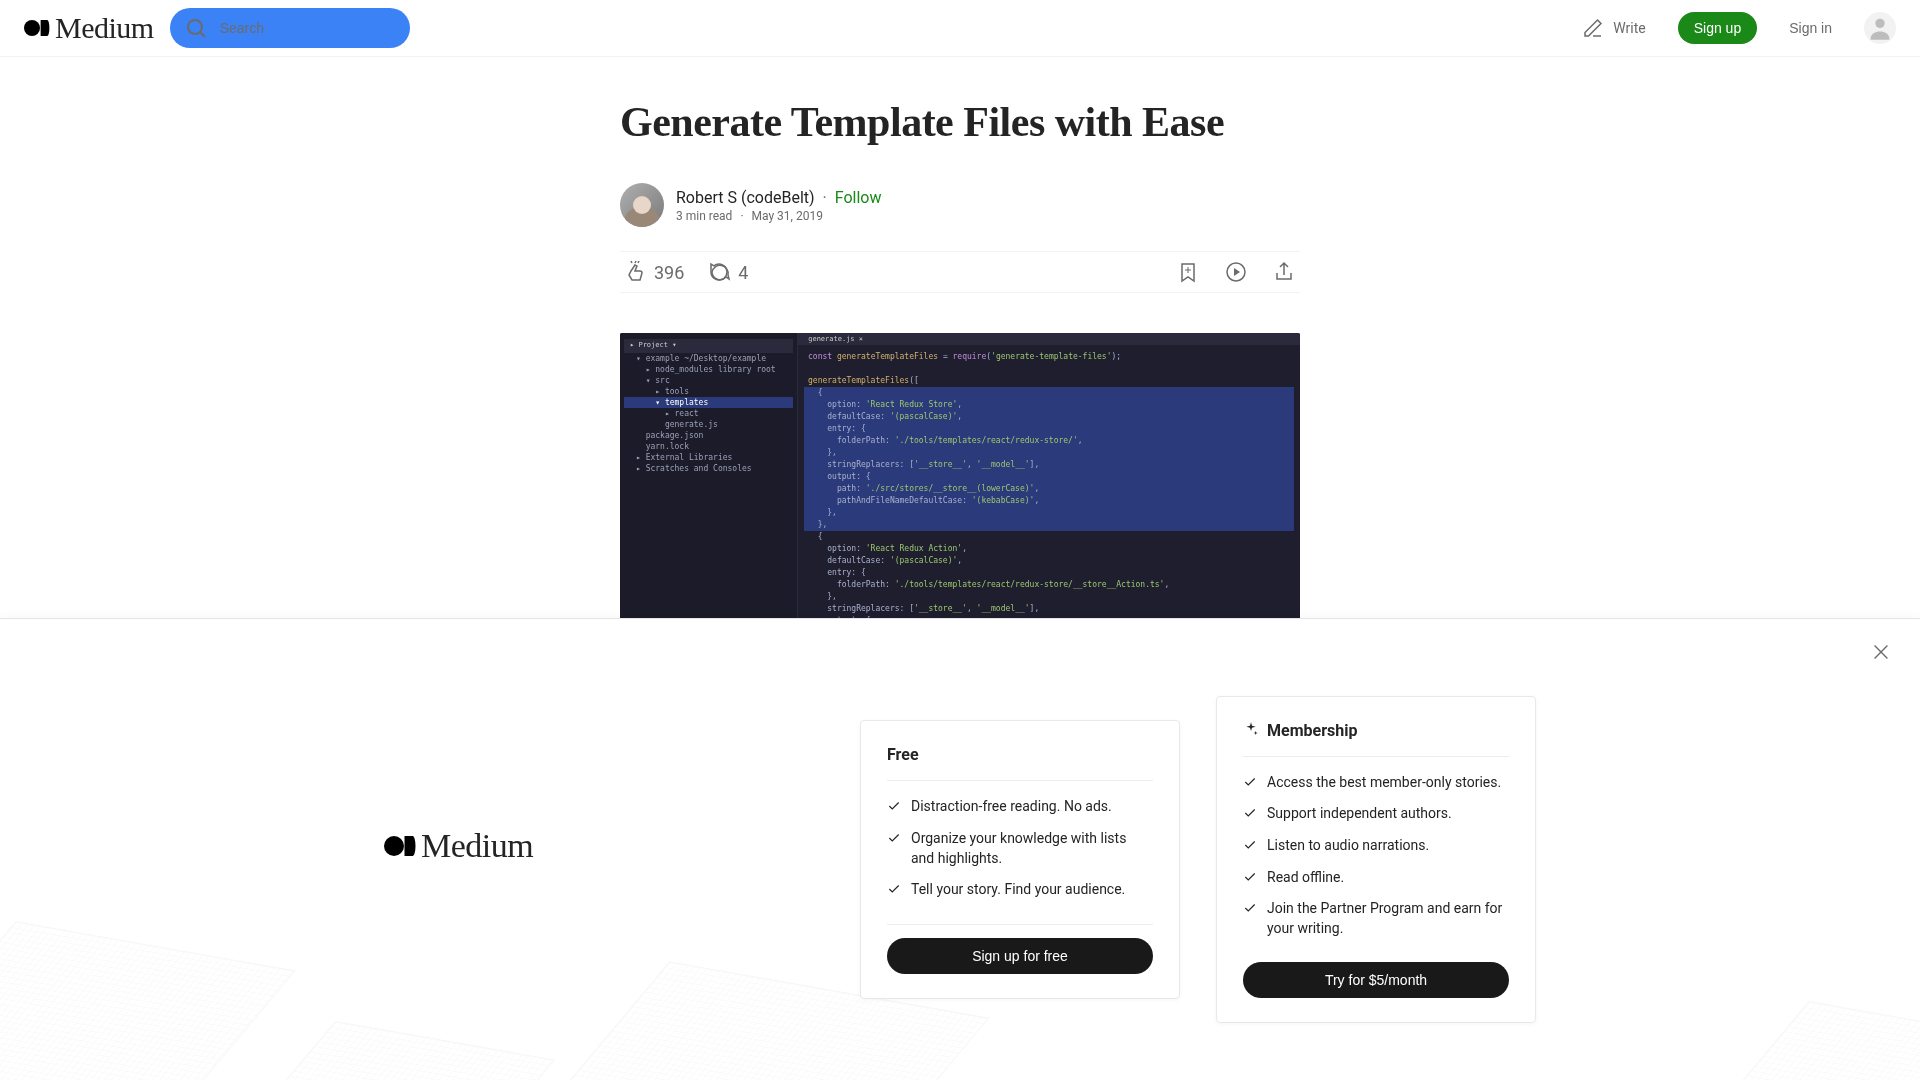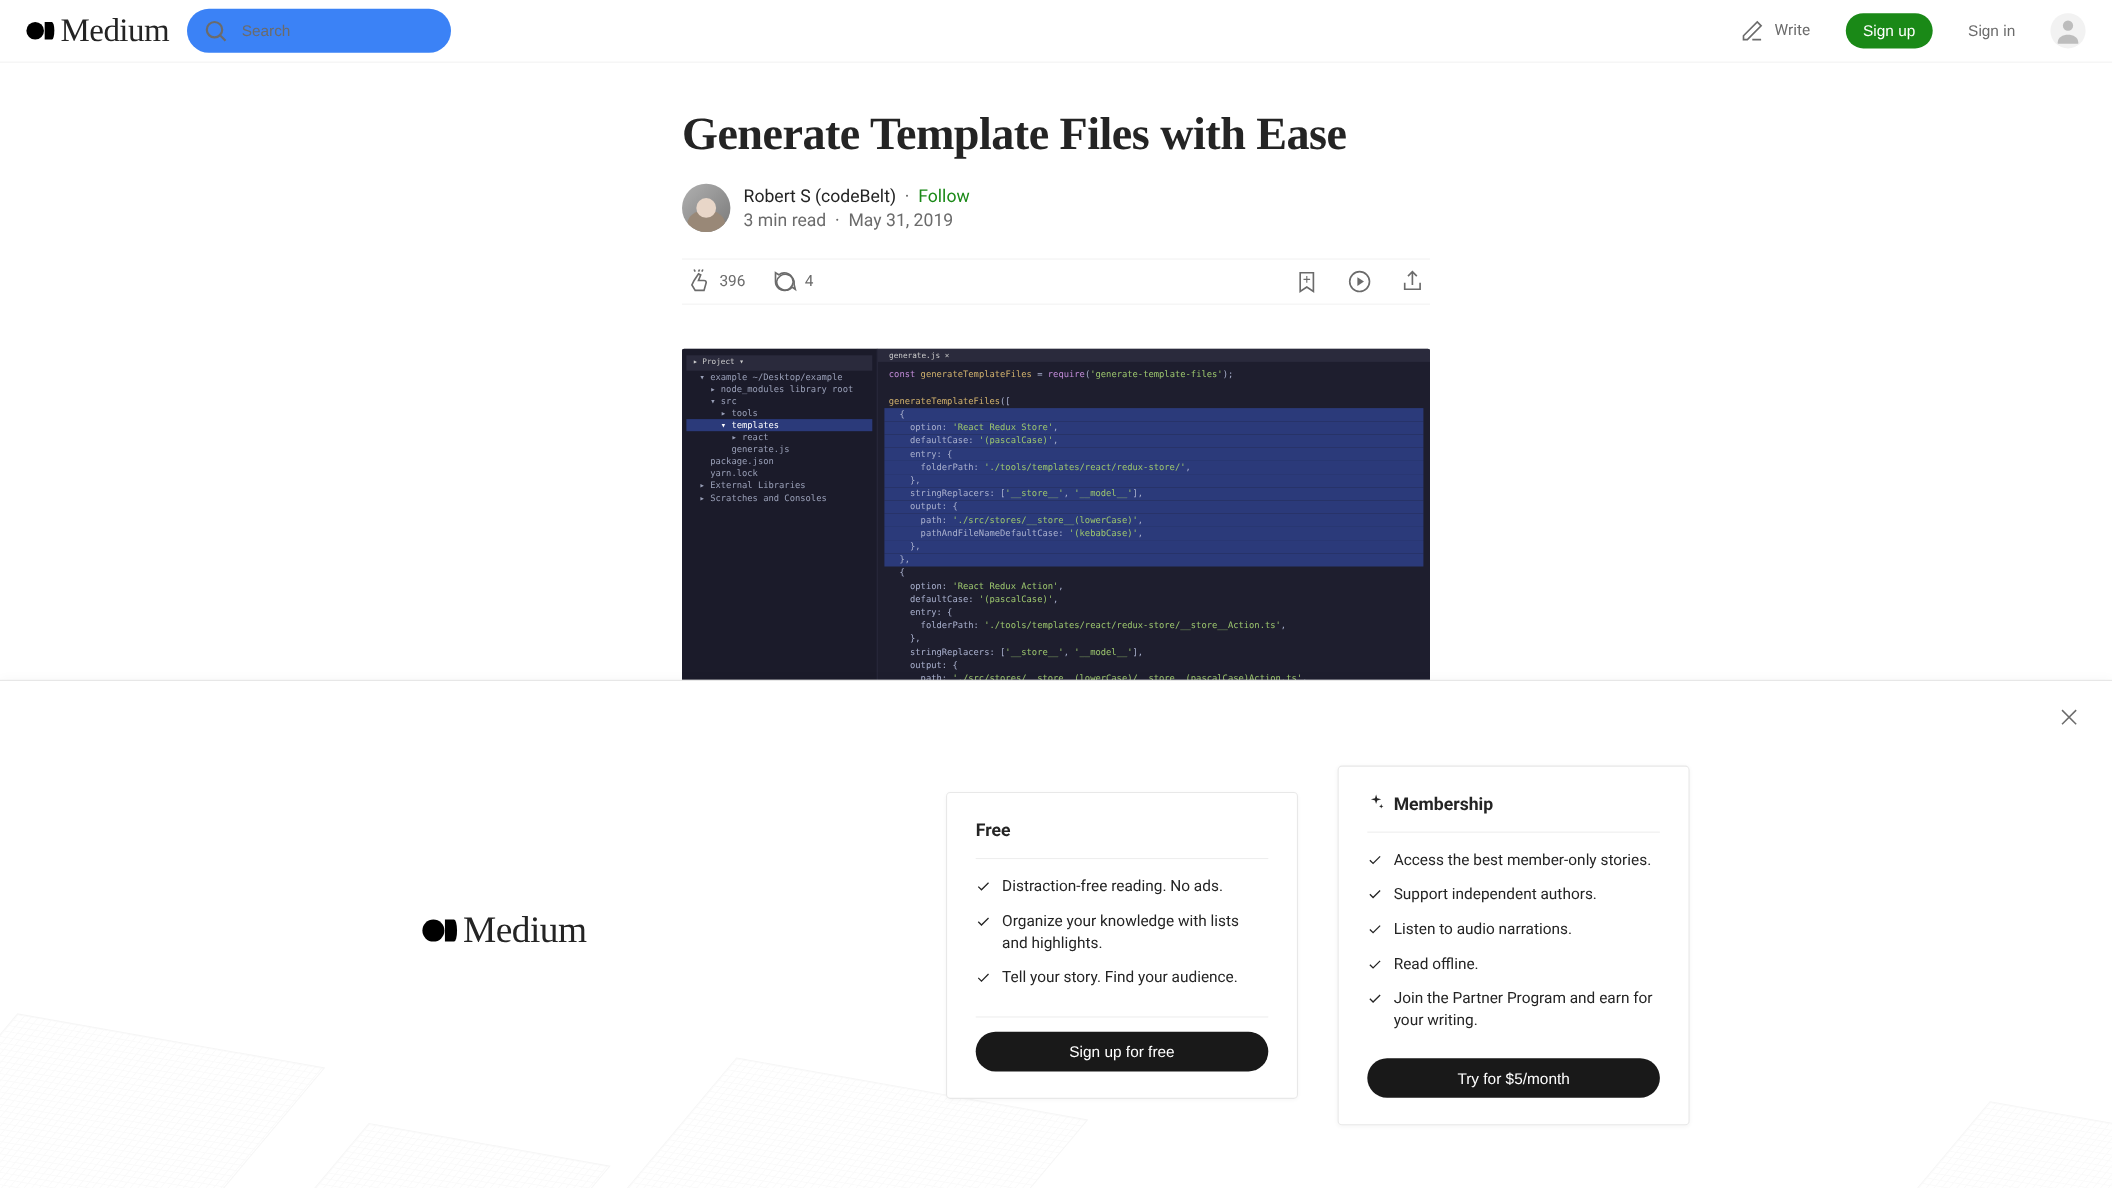--- a/index.html
+++ b/index.html
@@ -132,21 +132,21 @@
     max-width: 680px;
     margin: 0 auto;
     padding-top: 40px;
   }
   .article-title {
     font-family: Georgia, 'Times New Roman', serif;
     font-size: 42px;
     font-weight: 700;
     letter-spacing: -0.5px;
     line-height: 1.2;
-    margin-bottom: 20px;
+    margin-bottom: 36px;
   }
   .author-row {
     display: flex;
     align-items: center;
     gap: 12px;
     margin-bottom: 24px;
   }
   .author-avatar {
     width: 44px;
     height: 44px;
@@ -182,21 +182,21 @@
     gap: 8px;
     font-size: 16px;
   }
   .author-name { color: #242424; }
   .dot-sep { color: #6b6b6b; }
   .follow-link { color: #1a8917; cursor: pointer; }
   .author-meta {
     display: flex;
     align-items: center;
     gap: 8px;
-    font-size: 16px;
+    font-size: 12px;
     color: #6b6b6b;
   }
   
   .action-bar {
     border-top: 1px solid #f2f2f2;
     border-bottom: 1px solid #f2f2f2;
     padding: 8px 4px;
     display: flex;
     align-items: center;
     justify-content: space-between;
@@ -205,21 +205,21 @@
   .action-left, .action-right {
     display: flex;
     align-items: center;
     gap: 24px;
   }
   .action-item {
     display: flex;
     align-items: center;
     gap: 6px;
     color: #6b6b6b;
-    font-size: 14px;
+    font-size: 18px;
     cursor: pointer;
   }
   .action-icon {
     width: 24px;
     height: 24px;
     display: flex;
     align-items: center;
     justify-content: center;
   }
   

